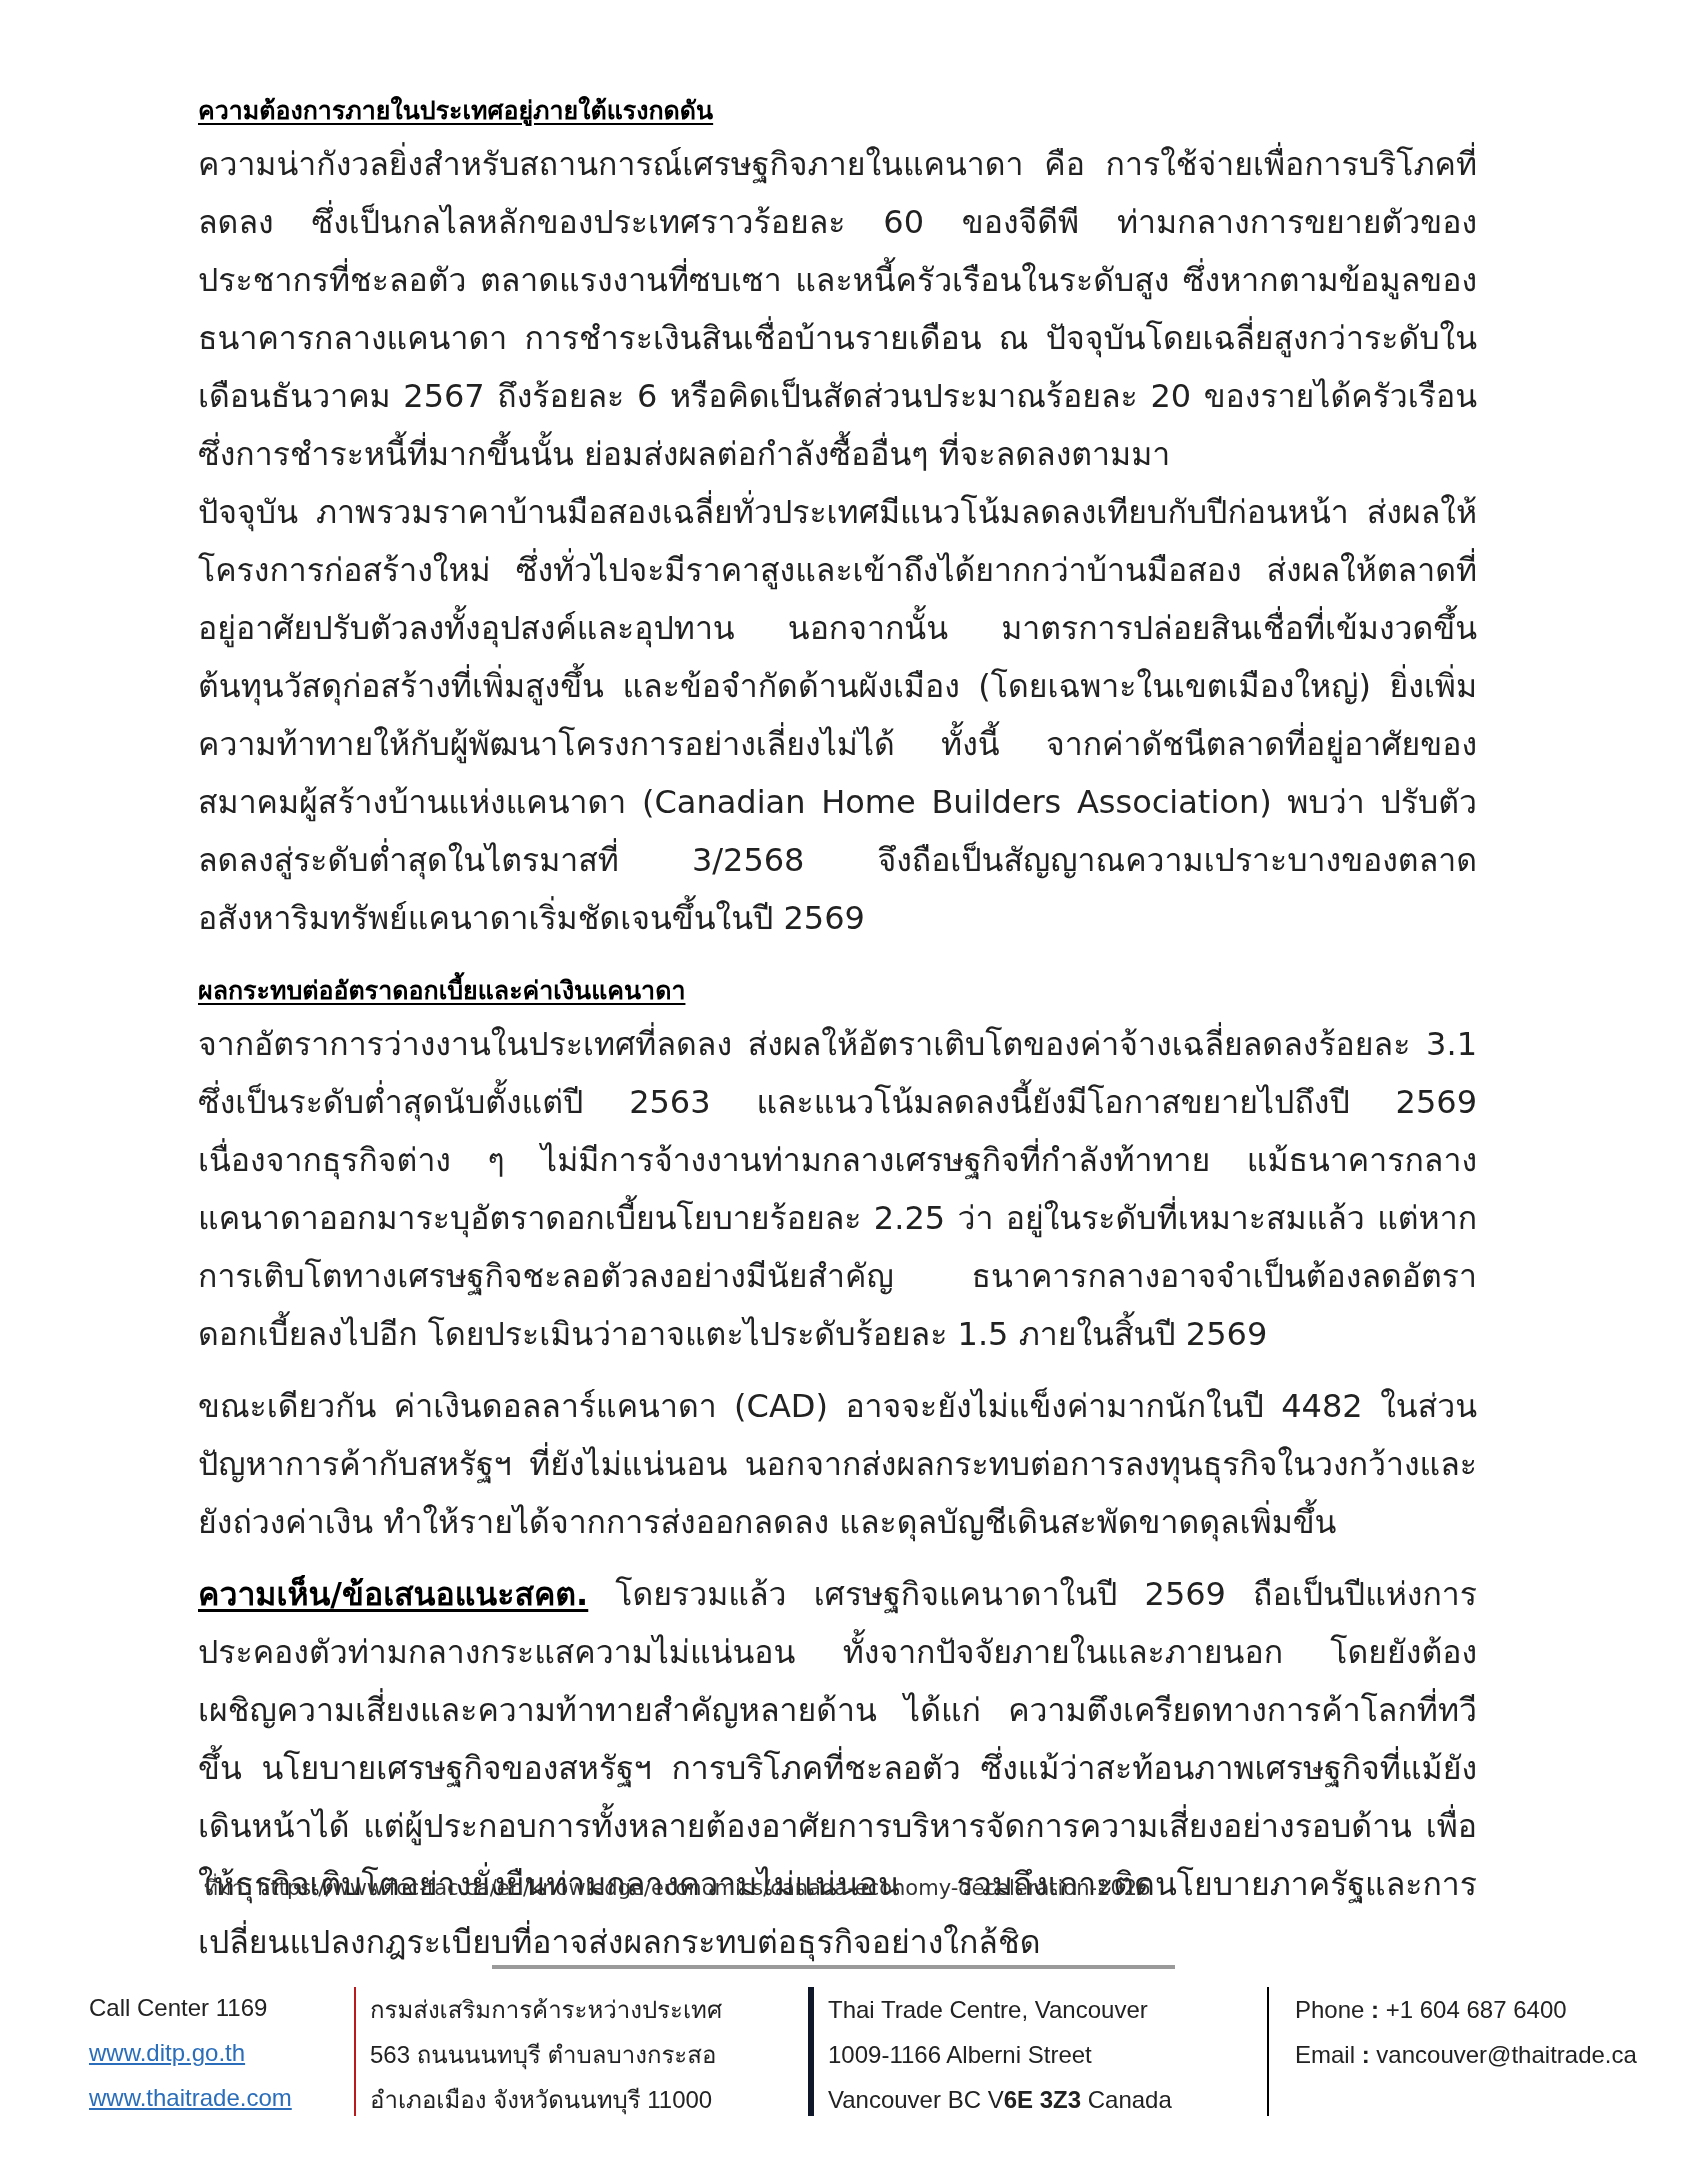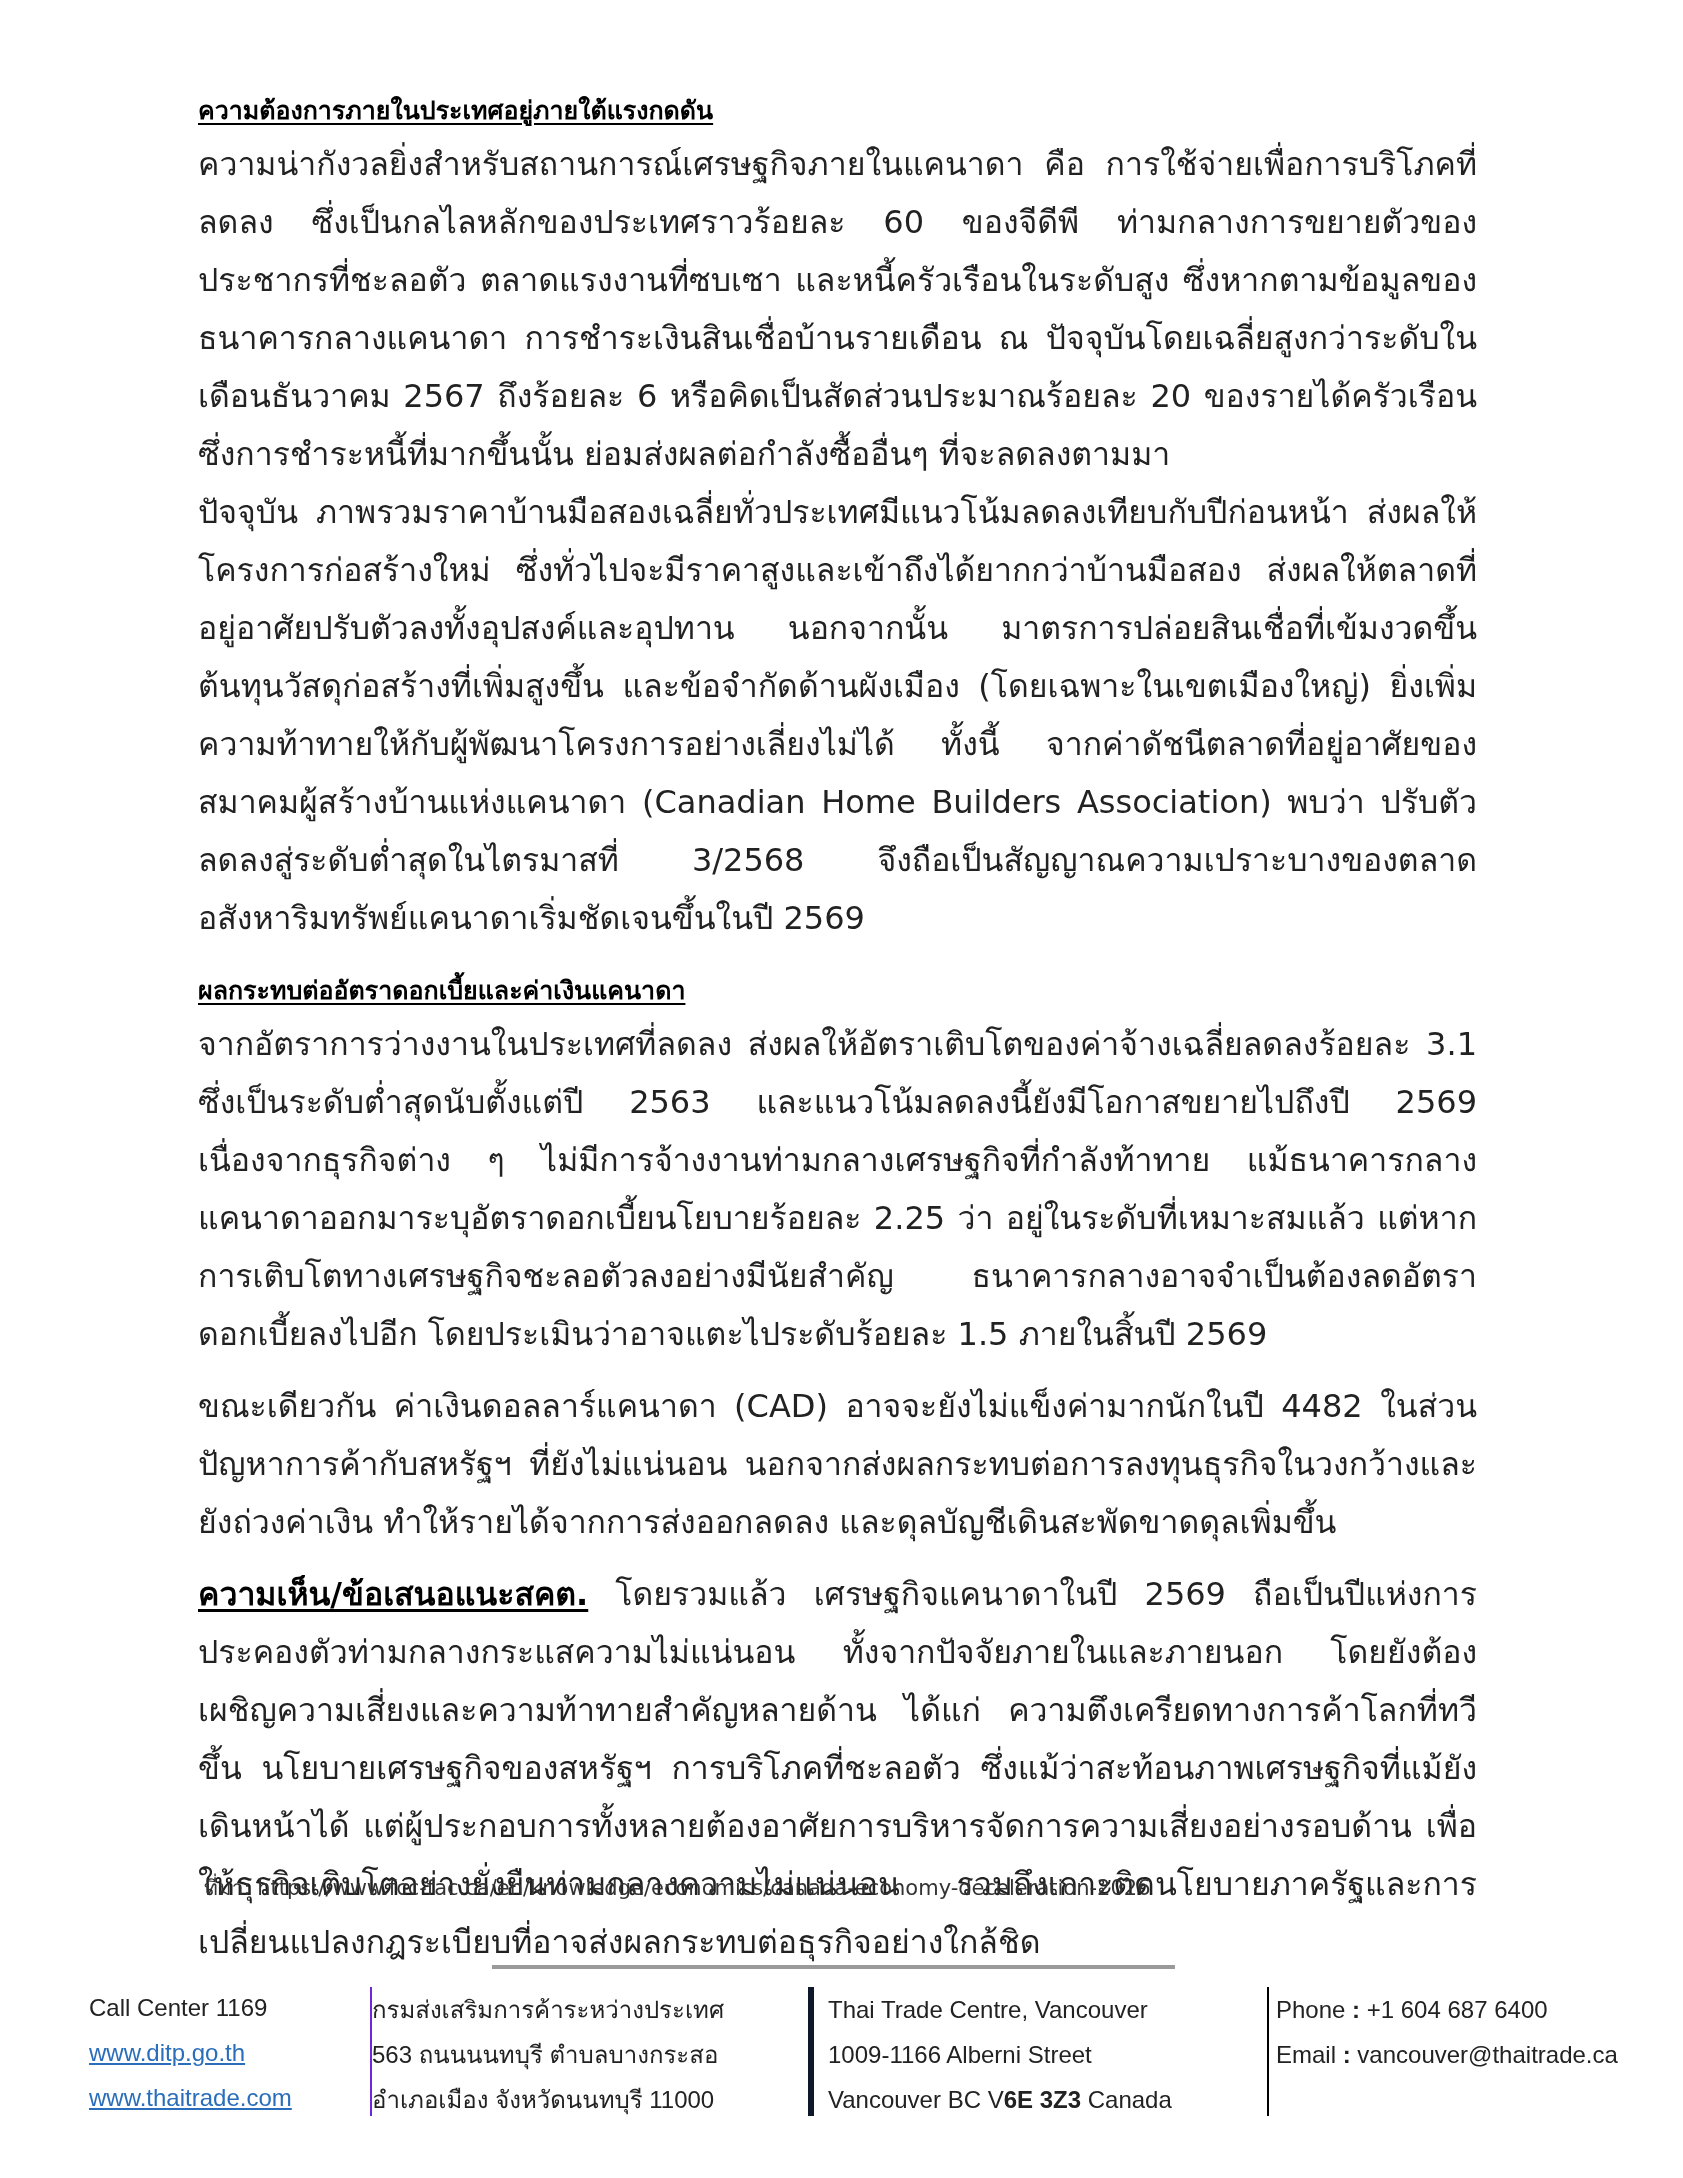--- a/index.html
+++ b/index.html
@@ -30,23 +30,23 @@
     position: absolute; left: 492px; top: 1965px; width: 683px; height: 4px;
     background: #9a9a9a;
   }
   .footer {
     position: absolute; left: 0; top: 1985px; width: 1683px; height: 149px;
     font-family: "Liberation Sans", "DejaVu Sans", sans-serif;
   }
   .fcol { position: absolute; top: 0; }
   .fcol .line { font-size: 24px; line-height: 45px; color: #222; white-space: nowrap; }
   .fcol.col1 { left: 89px; }
-  .fcol.col2 { left: 370px; border-left: 2px solid #6d28d9; height: 129px; top: 2px; }
+  .fcol.col2 { left: 354px; border-left: 2px solid #b91c1c; padding-left: 14px; height: 129px; top: 2px; }
   .fcol.col3 { left: 808px; border-left: 6px solid #0f172a; padding-left: 14px; height: 129px; top: 2px; }
-  .fcol.col4 { left: 1267px; border-left: 2px solid #000; padding-left: 7px; height: 129px; top: 2px; }
+  .fcol.col4 { left: 1267px; border-left: 2px solid #000; padding-left: 26px; height: 129px; top: 2px; }
   a.link { color: #2a6ebb; text-decoration: underline; }
   .bold { font-weight: bold; }
 </style>
 </head>
 <body>
 
 <div class="page-body">
 
   <h2 class="heading">ความต้องการภายในประเทศอยู่ภายใต้แรงกดดัน</h2>
   <p class="para">ความน่ากังวลยิ่งสำหรับสถานการณ์เศรษฐกิจภายในแคนาดา คือ การใช้จ่ายเพื่อการบริโภคที่ลดลง ซึ่งเป็นกลไลหลักของประเทศราวร้อยละ 60 ของจีดีพี ท่ามกลางการขยายตัวของประชากรที่ชะลอตัว ตลาดแรงงานที่ซบเซา และหนี้ครัวเรือนในระดับสูง ซึ่งหากตามข้อมูลของธนาคารกลางแคนาดา การชำระเงินสินเชื่อบ้านรายเดือน ณ ปัจจุบันโดยเฉลี่ยสูงกว่าระดับในเดือนธันวาคม 2567 ถึงร้อยละ 6 หรือคิดเป็นสัดส่วนประมาณร้อยละ 20 ของรายได้ครัวเรือน ซึ่งการชำระหนี้ที่มากขึ้นนั้น ย่อมส่งผลต่อกำลังซื้ออื่นๆ ที่จะลดลงตามมา</p>

